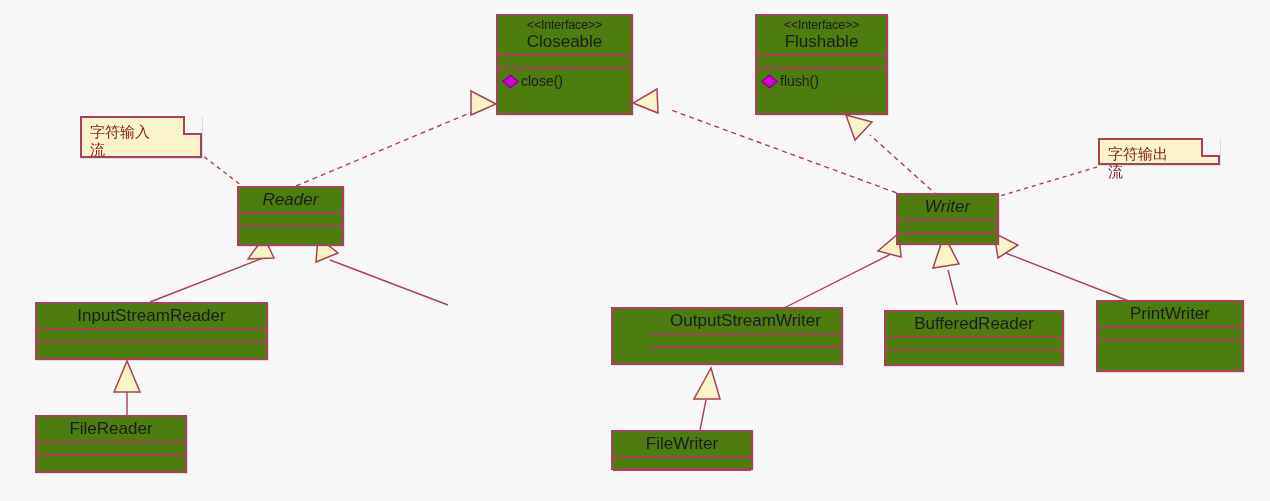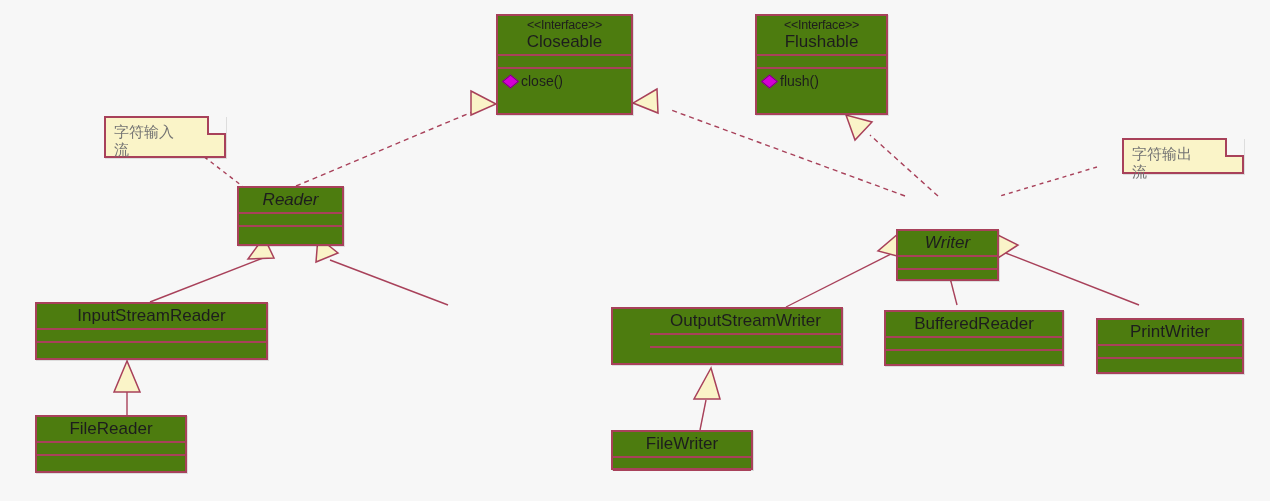--- a/index.html
+++ b/index.html
@@ -64,25 +64,24 @@
     margin-right:2px;
   }
 
   
   .note{
     position:absolute;
     background:#faf4c8;
     border:2px solid #a8415a;
     box-sizing:border-box;
     font-size:15px;
-    color:#737373;
+    color:#7f1d1d;
     line-height:1.22;
     padding:5px 8px 4px 8px;
     box-shadow:1px 1px 0 rgba(0,0,0,.10);
-    margin-left:24px;
   }
   .note .fold{
     position:absolute;
     top:-2px;right:-2px;
     width:17px;height:17px;
     background:#f7f7f7;
     border-left:2px solid #a8415a;
     border-bottom:2px solid #a8415a;
   }
 </style>
@@ -129,21 +128,21 @@
       <path d="M 711 368 L 694 399 L 720 399 Z" fill="#faf4c8" stroke-width="1.5"></path>
     </g>
   </svg>
 
   <div class="note" style="left:80px;top:116px;width:122px;height:42px;">
     <span class="fold"></span>
     <div>字符输入</div>
     <div>流</div>
   </div>
 
-  <div class="note" style="left:1098px;top:138px;width:122px;height:36px;">
+  <div class="note" style="left:1098px;top:138px;width:122px;height:27px;">
     <span class="fold"></span>
     <div>字符输出</div>
     <div>流</div>
   </div>
 
   <div class="uml" style="left:496px;top:14px;width:137px;height:101px;">
     <div class="hdr">
       <span class="stereo">&lt;&lt;Interface&gt;&gt;</span>
       <span class="cname">Closeable</span>
     </div>
@@ -177,21 +176,21 @@
   <div class="uml abstract" style="left:237px;top:186px;width:107px;height:60px;">
     <div class="hdr">
       <span class="cname">Reader</span>
     </div>
     <div class="sep"></div>
     <div class="compart"></div>
     <div class="sep"></div>
     <div class="compart"></div>
   </div>
 
-  <div class="uml abstract" style="left:896px;top:193px;width:103px;height:52px;margin-top:36px;">
+  <div class="uml abstract" style="left:896px;top:193px;width:103px;height:52px;">
     <div class="hdr">
       <span class="cname">Writer</span>
     </div>
     <div class="sep"></div>
     <div class="compart"></div>
     <div class="sep"></div>
     <div class="compart"></div>
   </div>
 
   <div class="uml" style="left:35px;top:302px;width:233px;height:58px;">
@@ -228,21 +227,21 @@
   <div class="uml" style="left:884px;top:310px;width:180px;height:56px;">
     <div class="hdr">
       <span class="cname">BufferedReader</span>
     </div>
     <div class="sep"></div>
     <div class="compart"></div>
     <div class="sep"></div>
     <div class="compart tall"></div>
   </div>
 
-  <div class="uml" style="left:1096px;top:318px;width:148px;height:56px;">
+  <div class="uml" style="left:1096px;top:300px;width:148px;height:72px;">
     <div class="hdr">
       <span class="cname">PrintWriter</span>
     </div>
     <div class="sep"></div>
     <div class="compart"></div>
     <div class="sep"></div>
     <div class="compart tall"></div>
   </div>
 
   <div class="uml" style="left:611px;top:430px;width:142px;height:40px;">

